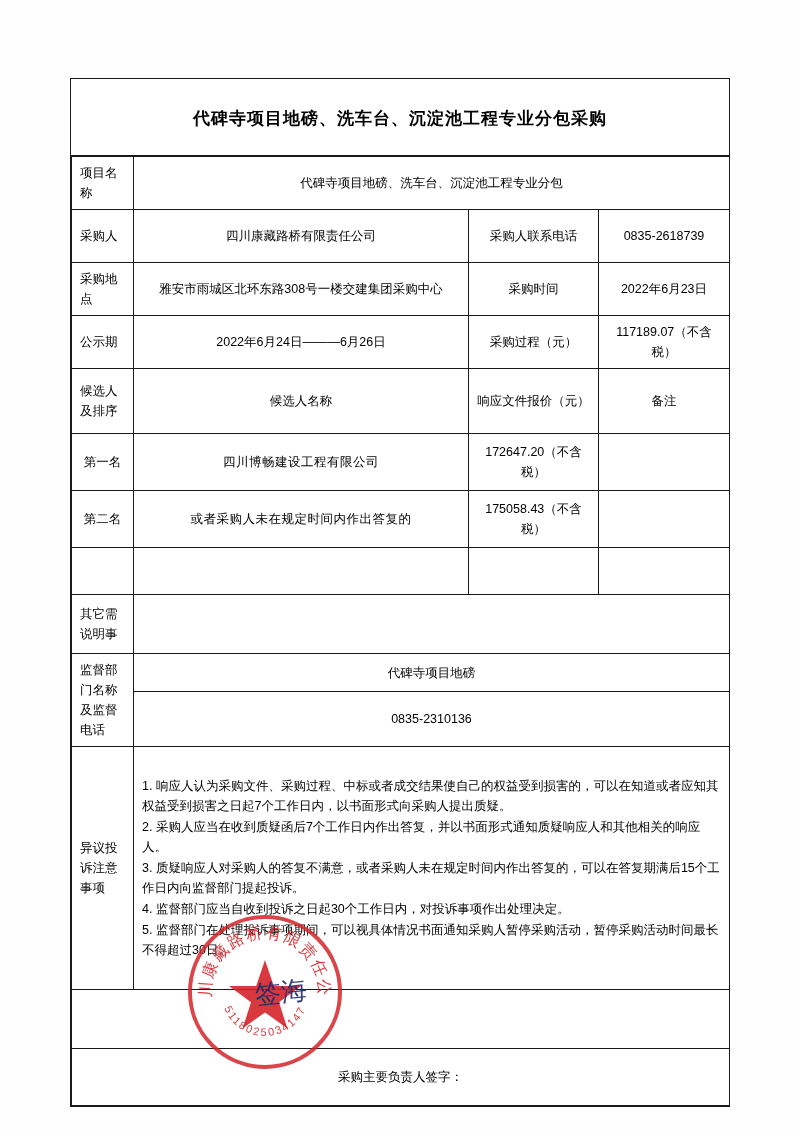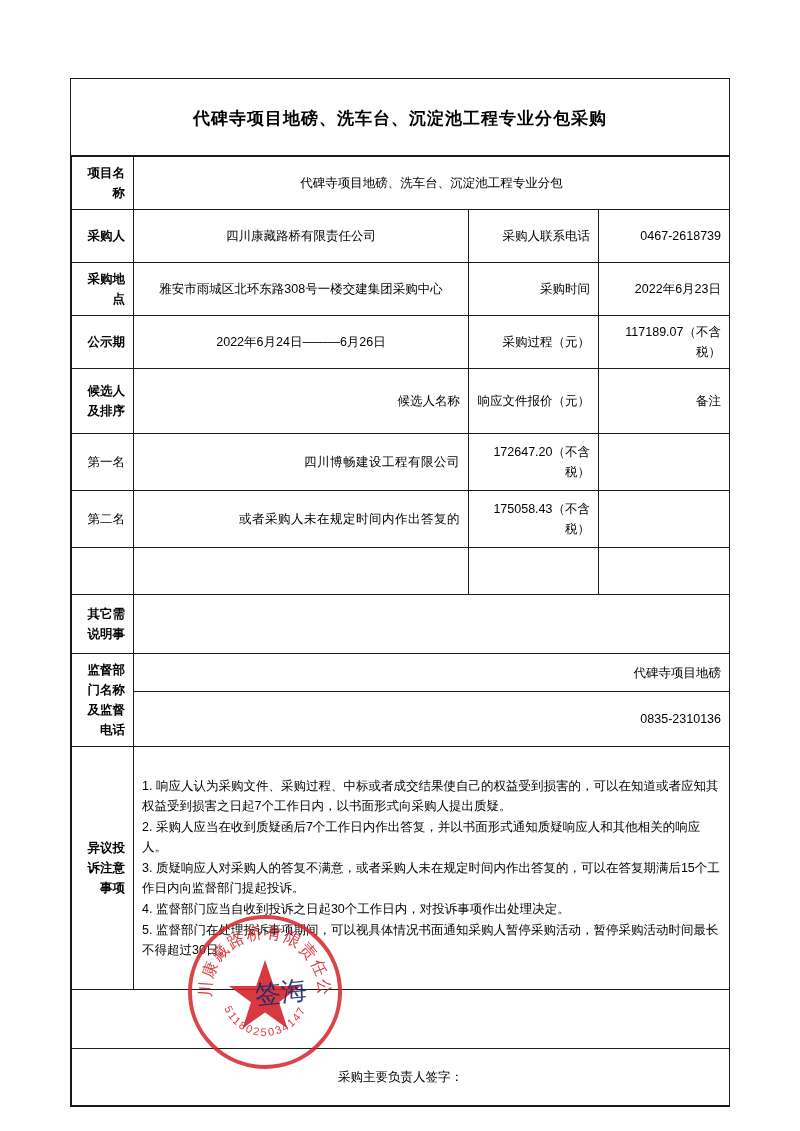--- a/index.html
+++ b/index.html
@@ -48,26 +48,25 @@
     table-layout: fixed;
   }
   table.main td {
     border: 1px solid #1a1a1a;
     font-size: 12.5px;
     padding: 6px 8px;
     vertical-align: middle;
     line-height: 20px;
   }
   .lbl {
-    text-align: right;
+    text-align: left;
     width: 62px;
     line-height: 19px;
-    font-weight: bold;
-  }
-  .ctr { text-align: right; }
+  }
+  .ctr { text-align: center; }
   .lft { text-align: center; }
   .small { font-size: 11.5px; }
   .tall-40 { height: 40px; }
   .tall-34 { height: 34px; }
   .note-cell {
     font-size: 12.5px;
     line-height: 23px;
     text-align: left;
     padding: 10px 12px 12px 12px;
     vertical-align: top;
@@ -113,21 +112,21 @@
       <tbody>
           <tr>
         <td class="lbl">项目名称</td>
         <td class="lft tall-40" colspan="4">代碑寺项目地磅、洗车台、沉淀池工程专业分包</td>
       </tr>
 
       <tr>
         <td class="lbl">采购人</td>
         <td class="lft tall-40" colspan="2">四川康藏路桥有限责任公司</td>
         <td class="ctr">采购人联系电话</td>
-        <td class="ctr">0467-2618739</td>
+        <td class="ctr">0835-2618739</td>
       </tr>
 
       <tr>
         <td class="lbl">采购地点</td>
         <td class="lft tall-40" colspan="2">雅安市雨城区北环东路308号一楼交建集团采购中心</td>
         <td class="ctr">采购时间</td>
         <td class="ctr">2022年6月23日</td>
       </tr>
 
       <tr>

